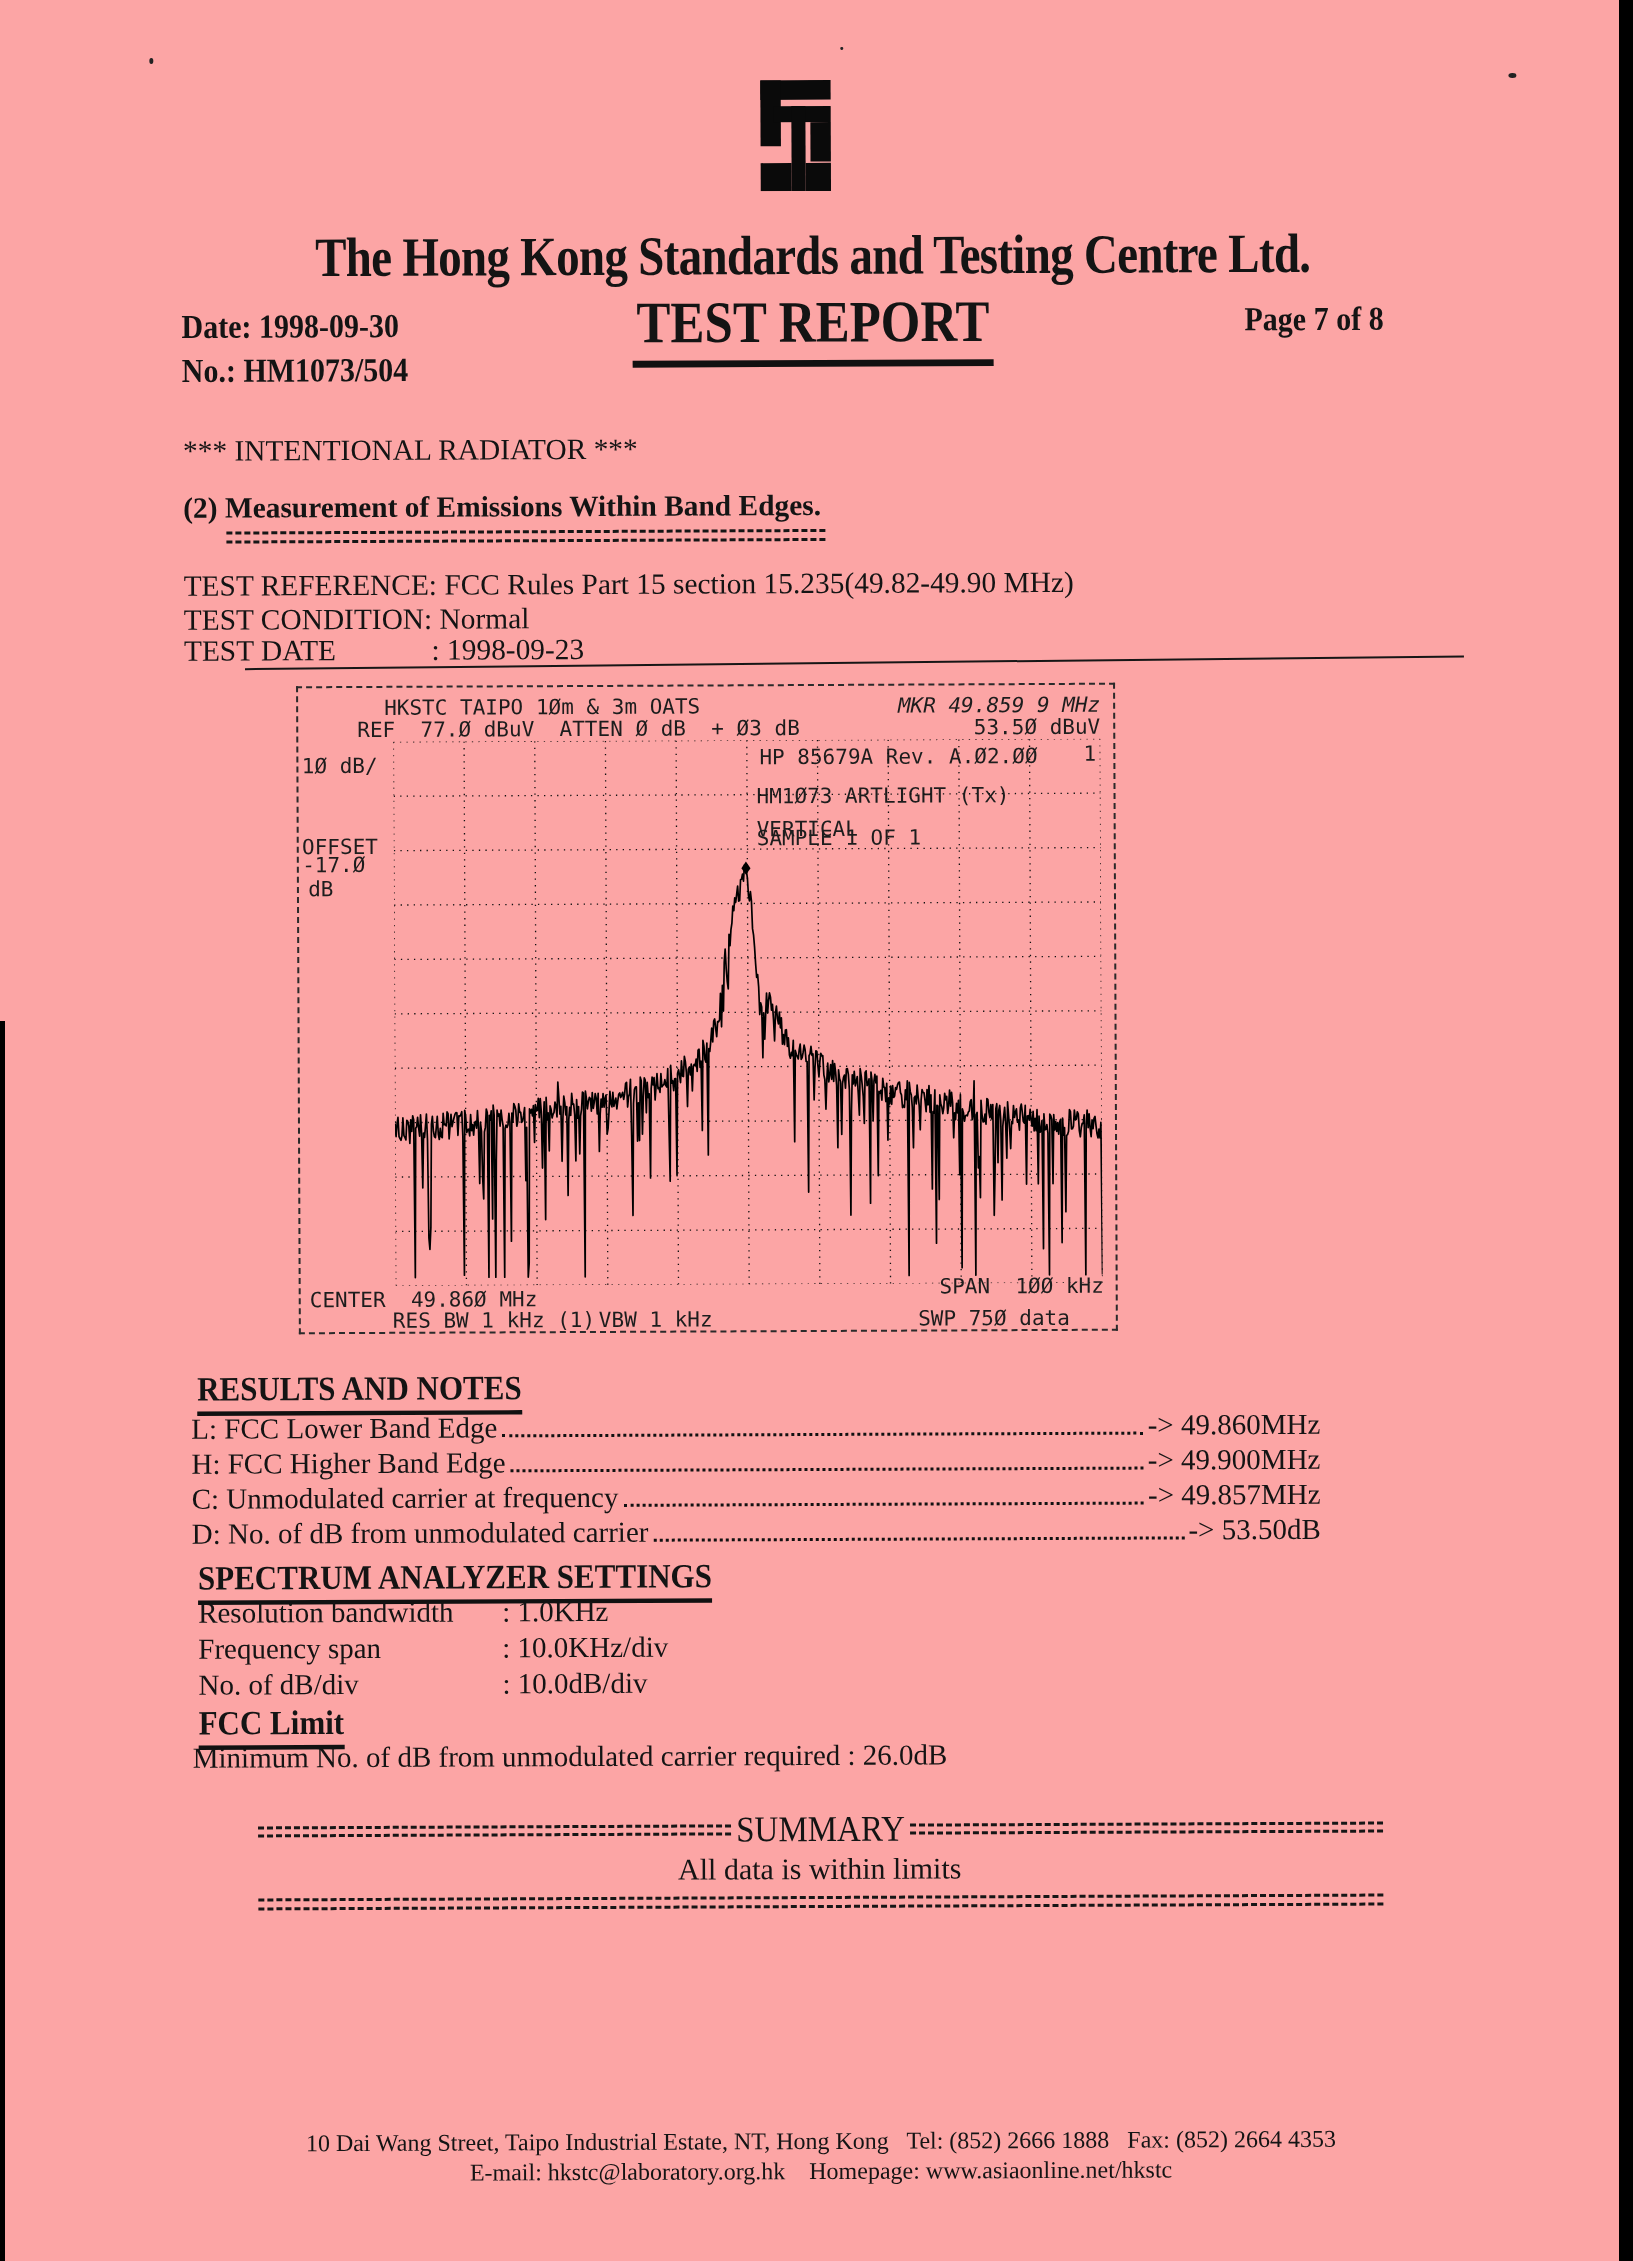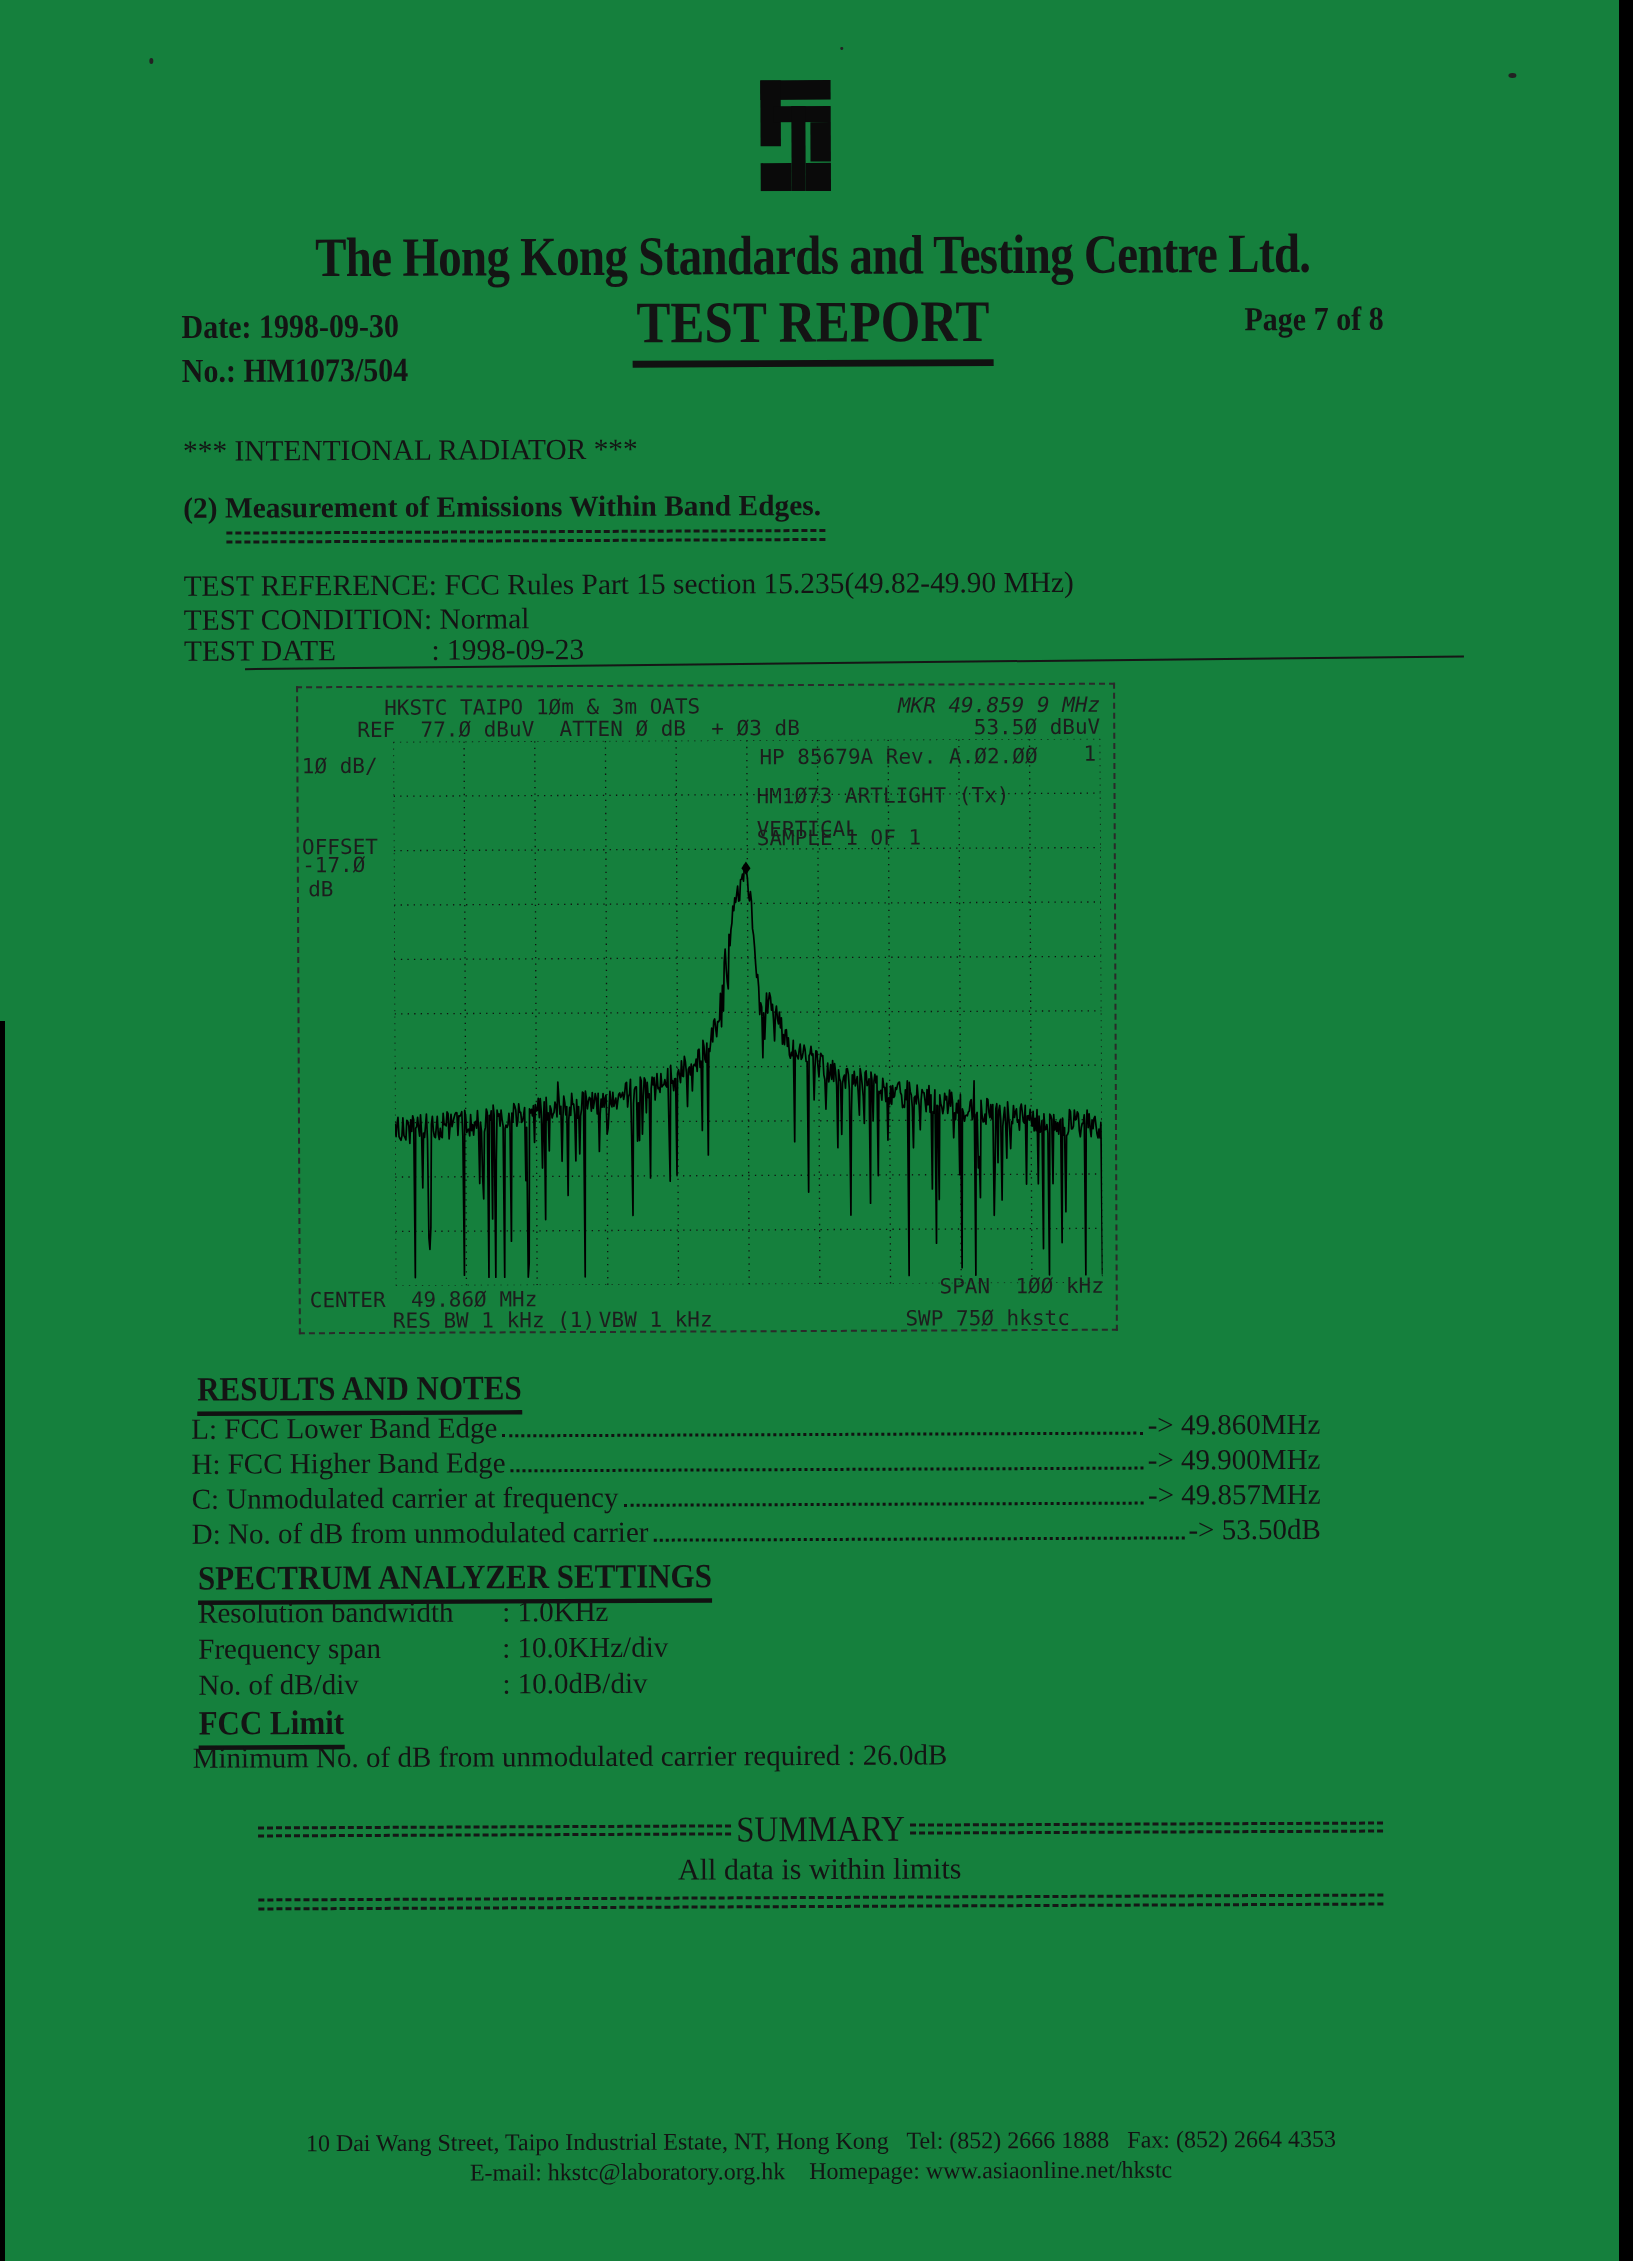--- a/index.html
+++ b/index.html
@@ -1,16 +1,16 @@
 <!DOCTYPE html>
 <html style="font-size:10.5px"><head>
 <meta charset="utf-8">
 <style>
   html,body{margin:0;padding:0;background:#e8e8e8;}
-  .page{position:relative;width:1633px;height:2261px;background:#15803d;overflow:hidden;
+  .page{position:relative;width:1633px;height:2261px;background:#fca5a5;overflow:hidden;
         font-family:"Liberation Serif",serif;color:#141414;}
   .rot{position:absolute;left:0;top:0;width:1633px;height:2261px;transform:rotate(-0.25deg);}
   .abs{position:absolute;}
   .pre{white-space:pre;}
   .bold{font-weight:bold;}
   .center{left:0;width:1633px;text-align:center;}
 
   
   .org-title{top:228px;font-size:47px;font-weight:bold;letter-spacing:-0.7px;transform:scale(1,1.18);}
   .report-title{top:293px;font-size:51px;font-weight:bold;transform:scale(1,1.15);}
@@ -126,21 +126,21 @@
             <line x1="0" y1="832" x2="1081" y2="832" stroke="#111" stroke-width="2" stroke-dasharray="2 8"></line>
             <polyline points="0.0,584.0 1.5,604.0 3.0,584.8 4.5,574.5 6.0,603.9 7.5,606.8 9.0,609.4 10.5,602.2 12.0,575.3 13.5,602.2 15.0,605.0 16.5,608.9 18.0,578.9 19.5,580.6 21.0,587.6 22.5,614.3 24.0,578.2 25.5,595.9 27.0,572.0 28.5,578.5 30.0,819.5 31.5,591.2 33.0,588.9 34.5,574.3 36.0,590.4 37.5,603.4 39.0,570.5 40.5,598.6 42.0,682.4 43.5,598.5 45.0,605.2 46.5,587.7 48.0,569.4 49.5,609.2 51.0,759.0 52.5,776.6 54.1,742.8 55.6,584.7 57.1,572.9 58.6,595.3 60.1,604.2 61.6,605.6 63.1,589.3 64.6,573.2 66.1,600.4 67.6,608.5 69.1,591.6 70.6,604.0 72.1,605.7 73.6,568.5 75.1,585.9 76.6,585.2 78.1,587.8 79.6,566.4 81.1,569.0 82.6,607.6 84.1,588.1 85.6,570.1 87.1,588.8 88.6,582.0 90.1,575.7 91.6,570.3 93.1,567.5 94.6,567.8 96.1,602.3 97.6,572.4 99.1,573.1 100.6,570.8 102.1,566.1 103.6,603.6 105.1,816.2 106.6,563.9 108.1,574.2 109.6,598.0 111.1,593.8 112.6,592.8 114.1,603.2 115.6,570.7 117.1,595.3 118.6,585.9 120.1,602.2 121.6,583.7 123.1,581.1 124.6,591.5 126.1,564.4 127.6,590.2 129.1,676.1 130.6,582.6 132.1,595.9 133.6,666.4 135.1,699.7 136.6,597.3 138.1,590.3 139.6,562.2 141.1,567.6 142.6,819.5 144.1,571.8 145.6,579.1 147.1,565.0 148.6,730.3 150.1,556.4 151.6,571.4 153.1,819.5 154.6,641.8 156.1,563.8 157.6,573.1 159.1,569.7 160.6,588.4 162.2,564.0 163.7,578.0 165.2,587.9 166.7,819.5 168.2,591.9 169.7,586.8 171.2,590.5 172.7,586.3 174.2,569.0 175.7,582.7 177.2,764.4 178.7,568.7 180.2,582.4 181.7,554.0 183.2,557.7 184.7,563.9 186.2,588.7 187.7,581.4 189.2,554.5 190.7,567.7 192.2,567.4 193.7,582.8 195.2,580.8 196.7,571.9 198.2,560.3 199.7,672.0 201.2,590.3 202.7,819.5 204.2,798.1 205.7,562.3 207.2,568.6 208.7,563.1 210.2,573.0 211.7,557.2 213.2,613.6 214.7,555.7 216.2,565.5 217.7,564.4 219.2,546.2 220.7,575.8 222.2,546.6 223.7,566.4 225.2,652.9 226.7,584.1 228.2,551.6 229.7,731.7 231.2,544.9 232.7,579.1 234.2,568.3 235.7,626.8 237.2,557.9 238.7,563.1 240.2,576.3 241.7,570.7 243.2,567.8 244.7,551.9 246.2,558.0 247.7,574.8 249.2,521.3 250.7,545.9 252.2,570.6 253.7,558.5 255.2,642.7 256.7,578.0 258.2,542.9 259.7,552.8 261.2,571.8 262.7,558.9 264.2,694.9 265.7,579.0 267.2,560.2 268.7,572.6 270.3,538.9 271.8,555.6 273.3,555.4 274.8,571.5 276.3,642.2 277.8,548.3 279.3,576.7 280.8,559.2 282.3,631.6 283.8,573.2 285.3,563.2 286.8,536.9 288.3,538.6 289.8,819.5 291.3,535.3 292.8,546.5 294.3,562.5 295.8,551.2 297.3,545.1 298.8,546.8 300.3,566.2 301.8,537.6 303.3,562.0 304.8,552.5 306.3,539.3 307.8,546.5 309.3,570.5 310.8,538.8 312.3,627.9 313.8,571.0 315.3,547.8 316.8,560.2 318.3,539.4 319.8,560.0 321.3,546.8 322.8,541.7 324.3,601.3 325.8,592.6 327.3,566.6 328.8,536.0 330.3,555.0 331.8,559.7 333.3,537.6 334.8,558.9 336.3,552.1 337.8,546.4 339.3,562.9 340.8,550.8 342.3,540.4 343.8,538.5 345.3,545.5 346.8,542.1 348.3,537.5 349.8,548.5 351.3,540.0 352.8,524.2 354.3,522.3 355.8,560.1 357.3,544.2 358.8,540.0 360.3,517.7 361.8,606.8 363.3,725.8 364.8,554.7 366.3,533.5 367.8,529.6 369.3,529.4 370.8,612.4 372.3,553.7 373.8,611.5 375.3,514.5 376.8,520.1 378.3,601.8 379.9,541.9 381.4,515.7 382.9,519.1 384.4,569.0 385.9,522.5 387.4,545.9 388.9,539.9 390.4,668.6 391.9,532.5 393.4,514.6 394.9,526.4 396.4,515.2 397.9,549.6 399.4,528.6 400.9,509.0 402.4,532.3 403.9,530.6 405.4,538.0 406.9,509.2 408.4,529.5 409.9,527.1 411.4,526.2 412.9,518.3 414.4,527.4 415.9,529.9 417.4,501.5 418.9,589.9 420.4,673.8 421.9,496.8 423.4,524.0 424.9,520.1 426.4,535.3 427.9,517.3 429.4,516.8 430.9,664.2 432.4,508.7 433.9,503.4 435.4,512.2 436.9,523.0 438.4,489.8 439.9,512.9 441.4,513.8 442.9,482.9 444.4,491.1 445.9,507.4 447.4,559.8 448.9,502.9 450.4,499.3 451.9,511.4 453.4,494.8 454.9,535.8 456.4,498.3 457.9,495.4 459.4,497.6 460.9,487.3 462.4,506.1 463.9,473.4 465.4,472.2 466.9,500.0 468.4,490.2 469.9,596.3 471.4,458.5 472.9,467.3 474.4,487.9 475.9,492.1 477.4,462.8 478.9,634.0 480.4,471.4 481.9,475.7 483.4,459.4 484.9,440.1 486.4,461.1 488.0,429.3 489.5,425.9 491.0,440.4 492.5,453.0 494.0,430.0 495.5,430.4 497.0,427.5 498.5,386.9 500.0,438.0 501.5,374.7 503.0,413.9 504.5,339.5 506.0,319.3 507.5,349.5 509.0,369.1 510.5,380.0 512.0,296.5 513.5,314.1 515.0,289.4 516.5,279.6 518.0,253.3 519.5,260.6 521.0,240.7 522.5,247.4 524.0,235.0 525.5,222.9 527.0,245.9 528.5,245.0 530.0,213.3 531.5,212.5 533.0,204.6 534.5,215.3 536.0,190.8 537.5,197.7 539.0,200.1 540.5,210.5 542.0,237.0 543.5,245.7 545.0,231.3 546.5,245.5 548.0,288.1 549.5,297.5 551.0,316.4 552.5,341.9 554.0,362.8 555.5,358.4 557.0,377.1 558.5,419.5 560.0,401.8 561.5,407.8 563.0,485.7 564.5,416.8 566.0,457.1 567.5,419.7 569.0,386.7 570.5,417.3 572.0,398.9 573.5,386.5 575.0,392.9 576.5,412.8 578.0,404.0 579.5,427.5 581.0,459.9 582.5,417.4 584.0,406.7 585.5,426.0 587.0,433.9 588.5,416.0 590.0,439.9 591.5,424.8 593.0,464.9 594.6,450.4 596.1,465.7 597.6,443.5 599.1,442.9 600.6,468.6 602.1,455.5 603.6,481.6 605.1,486.5 606.6,477.6 608.1,482.6 609.6,459.3 611.1,614.1 612.6,474.7 614.1,480.6 615.6,484.0 617.1,487.6 618.6,473.5 620.1,465.0 621.6,488.4 623.1,485.8 624.6,477.3 626.1,466.7 627.6,473.6 629.1,491.5 630.6,491.8 632.1,691.3 633.6,482.8 635.1,480.0 636.6,468.4 638.1,482.2 639.6,480.1 641.1,550.6 642.6,501.5 644.1,475.3 645.6,476.2 647.1,498.2 648.6,515.4 650.1,492.0 651.6,479.4 653.1,483.2 654.6,482.6 656.1,512.1 657.6,519.3 659.1,564.6 660.6,520.2 662.1,494.1 663.6,523.1 665.1,512.1 666.6,496.5 668.1,519.0 669.6,490.3 671.1,522.3 672.6,494.9 674.1,508.1 675.6,528.2 677.1,623.6 678.6,504.5 680.1,518.0 681.6,522.6 683.1,603.4 684.6,525.7 686.1,516.6 687.6,512.7 689.1,532.7 690.6,503.5 692.1,502.7 693.6,511.8 695.1,535.5 696.6,726.8 698.1,567.1 699.6,512.4 701.1,526.3 702.6,507.1 704.2,529.3 705.7,522.3 707.2,514.9 708.7,542.3 710.2,574.1 711.7,502.9 713.2,513.6 714.7,527.5 716.2,545.0 717.7,586.8 719.2,508.7 720.7,506.3 722.2,529.0 723.7,526.3 725.2,518.5 726.7,708.8 728.2,508.3 729.7,520.7 731.2,582.9 732.7,522.0 734.2,511.6 735.7,524.8 737.2,514.5 738.7,666.6 740.2,537.9 741.7,540.8 743.2,536.3 744.7,551.3 746.2,518.0 747.7,531.1 749.2,532.0 750.7,553.4 752.2,525.6 753.7,612.6 755.2,547.6 756.7,556.9 758.2,529.9 759.7,557.7 761.2,529.1 762.7,547.3 764.2,545.0 765.7,532.0 767.2,534.9 768.7,528.0 770.2,524.3 771.7,523.8 773.2,540.0 774.7,543.3 776.2,562.7 777.7,559.3 779.2,562.3 780.7,535.6 782.2,550.5 783.7,521.8 785.2,819.5 786.7,524.3 788.2,538.5 789.7,543.5 791.2,562.1 792.7,624.4 794.2,547.7 795.7,545.5 797.2,557.3 798.7,528.5 800.2,546.8 801.7,559.4 803.2,596.9 804.7,551.3 806.2,535.3 807.7,539.8 809.2,540.4 810.8,553.1 812.3,569.1 813.8,535.5 815.3,558.7 816.8,529.4 818.3,570.2 819.8,543.4 821.3,687.5 822.8,569.2 824.3,571.5 825.8,536.0 827.3,770.3 828.8,559.5 830.3,560.5 831.8,703.4 833.3,543.4 834.8,557.7 836.3,561.8 837.8,572.4 839.3,563.3 840.8,541.2 842.3,551.1 843.8,546.0 845.3,572.1 846.8,559.2 848.3,536.2 849.8,560.8 851.3,539.7 852.8,555.0 854.3,609.3 855.8,571.0 857.3,581.4 858.8,556.8 860.3,571.2 861.8,551.9 863.3,665.9 864.8,543.4 866.3,808.1 867.8,565.2 869.3,570.5 870.8,584.1 872.3,576.0 873.8,574.7 875.3,575.8 876.8,570.1 878.3,568.5 879.8,554.6 881.3,551.1 882.8,581.8 884.3,571.5 885.8,522.3 887.3,819.5 888.8,574.2 890.3,570.7 891.8,655.6 893.3,638.2 894.8,701.1 896.3,552.1 897.8,574.4 899.3,585.2 900.8,584.9 902.3,573.3 903.8,588.6 905.3,549.5 906.8,551.2 908.3,570.5 909.8,578.8 911.3,558.6 912.8,580.6 914.3,558.8 915.8,728.1 917.3,660.4 918.9,564.9 920.4,557.5 921.9,647.8 923.4,567.7 924.9,560.2 926.4,583.2 927.9,704.8 929.4,592.4 930.9,576.3 932.4,563.0 933.9,590.2 935.4,640.9 936.9,554.8 938.4,575.6 939.9,596.1 941.4,626.2 942.9,584.9 944.4,588.0 945.9,560.5 947.4,578.7 948.9,570.3 950.4,565.5 951.9,585.9 953.4,582.4 954.9,598.2 956.4,564.1 957.9,558.1 959.4,571.4 960.9,585.0 962.4,587.4 963.9,560.2 965.4,680.6 966.9,576.6 968.4,576.0 969.9,582.7 971.4,566.2 972.9,582.7 974.4,592.0 975.9,569.5 977.4,599.4 978.9,580.0 980.4,599.0 981.9,566.9 983.4,680.3 984.9,576.8 986.4,601.4 987.9,599.4 989.4,583.7 990.9,779.4 992.4,573.3 993.9,597.8 995.4,596.9 996.9,589.6 998.4,602.7 999.9,819.5 1001.4,573.9 1002.9,576.3 1004.4,582.0 1005.9,680.1 1007.4,574.6 1008.9,598.1 1010.4,585.3 1011.9,600.2 1013.4,586.6 1014.9,604.3 1016.4,586.0 1017.9,581.8 1019.4,770.3 1020.9,579.9 1022.4,605.9 1023.9,594.6 1025.4,723.0 1027.0,606.3 1028.5,605.1 1030.0,600.2 1031.5,566.8 1033.0,570.1 1034.5,596.5 1036.0,596.3 1037.5,592.2 1039.0,567.8 1040.5,582.7 1042.0,581.5 1043.5,570.6 1045.0,573.7 1046.5,599.7 1048.0,608.6 1049.5,594.4 1051.0,587.9 1052.5,588.0 1054.0,575.0 1055.5,819.5 1057.0,589.0 1058.5,567.8 1060.0,594.8 1061.5,573.5 1063.0,595.3 1064.5,608.6 1066.0,582.8 1067.5,596.4 1069.0,580.4 1070.5,577.6 1072.0,591.7 1073.5,604.2 1075.0,610.4 1076.5,597.0 1078.0,610.5 1079.5,586.6 1081.0,819.5" fill="none" stroke="#000" stroke-width="2.6" stroke-linejoin="round"></polyline>
             <path d="M 538.3380000000001 185.52 l 7 10 l -7 10 l -7 -10 Z" fill="#000"></path>
           </svg>
       </div>
 
       <span class="abs pre" style="left:9px;top:601px;">CENTER  49.86Ø MHz</span>
       <span class="abs pre" style="right:11.8px;top:590px;">SPAN  1ØØ kHz</span>
       <span class="abs pre" style="left:92px;top:622px;">RES BW 1 kHz (1)</span>
       <span class="abs pre" style="left:298px;top:622px;">VBW 1 kHz</span>
-      <span class="abs pre" style="right:46px;top:622px;">SWP 75Ø hkstc</span>
+      <span class="abs pre" style="right:46px;top:622px;">SWP 75Ø data</span>
     </div>
 
     <div class="abs sec-head" style="left:196px;top:1367px;">RESULTS AND NOTES</div>
     <div class="abs res-rows">
       <div class="res-row">
         <span>L: FCC Lower Band Edge</span>
         <span class="dots"></span>
         <span>-&gt; 49.860MHz</span>
       </div>
       <div class="res-row">

